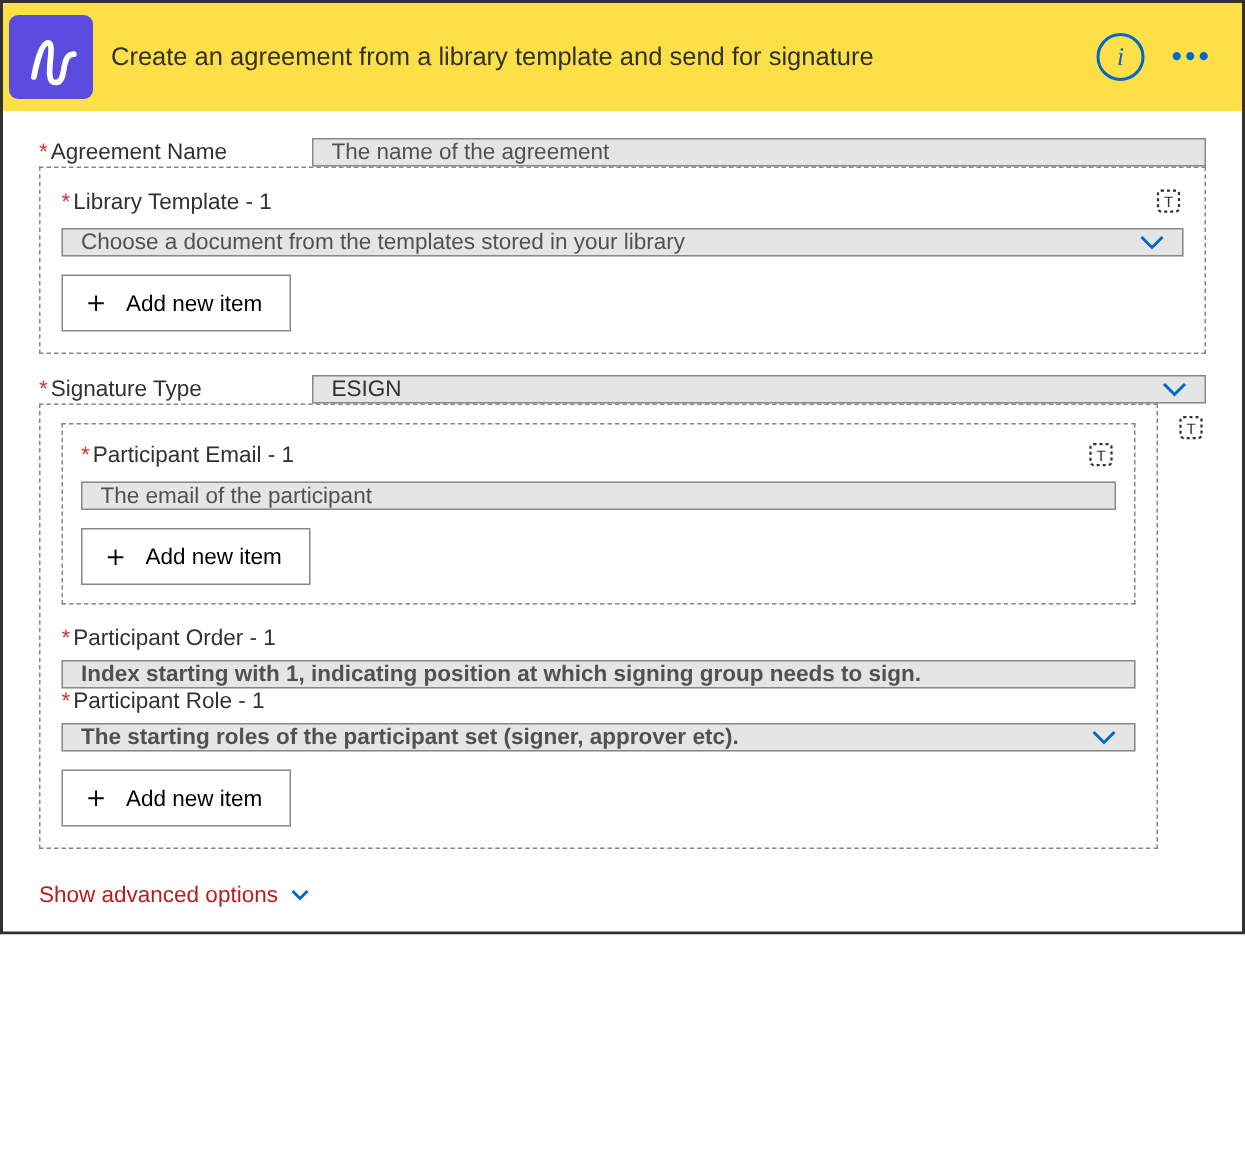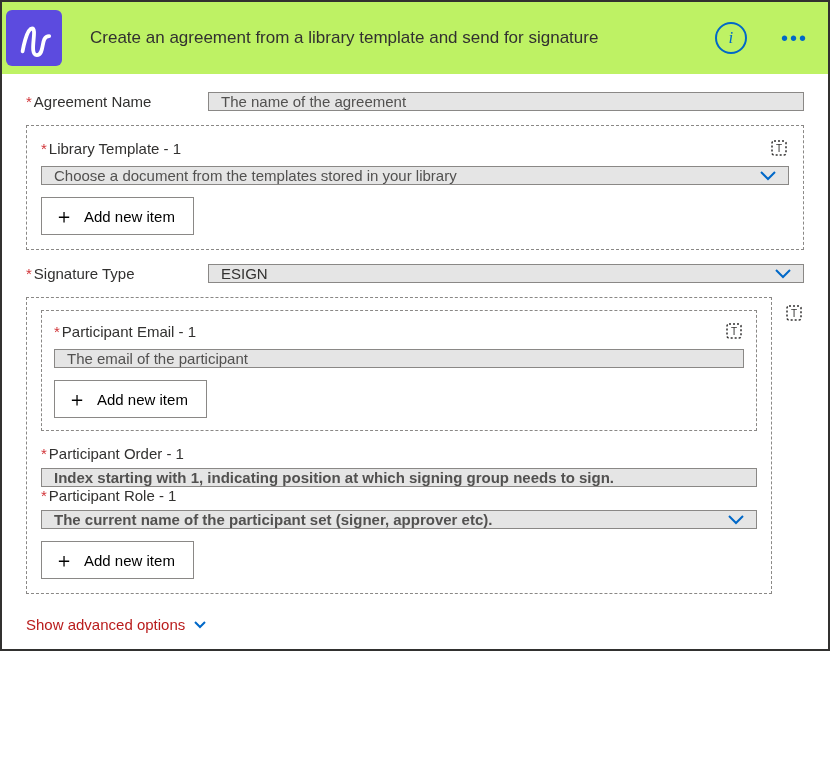--- a/index.html
+++ b/index.html
@@ -10,23 +10,23 @@
       font-size: 14px;
     }
     .card {
       width: 830px;
       border: 2px solid #323130;
       background: #fff;
     }
     .header {
       display: flex;
       align-items: center;
-      background: #bef264;
+      background: #fde047;
       padding: 8px 14px 8px 0;
-      gap: 28px;
+      gap: 12px;
     }
     .app-icon {
       width: 56px;
       height: 56px;
       background: #5c4bdf;
       border-radius: 6px;
       display: flex;
       align-items: center;
       justify-content: center;
       flex-shrink: 0;
@@ -58,21 +58,20 @@
       padding: 0 6px;
       cursor: pointer;
     }
     .body {
       padding: 18px 24px 14px 24px;
     }
     .row {
       display: flex;
       align-items: center;
       gap: 14px;
-      margin-bottom: 14px;
     }
     .label {
       width: 168px;
       flex-shrink: 0;
       font-size: 15px;
       color: #323130;
     }
     .req::before {
       content: "*";
       color: #d13438;
@@ -231,21 +230,21 @@
         </div>
 
         <div class="stack-field">
           <div class="group-label req">Participant Order - 1</div>
           <div class="input placeholder" style="margin-top:6px;">Index starting with 1, indicating position at which signing group needs to sign.</div>
         </div>
 
         <div class="stack-field" style="margin-bottom:0;">
           <div class="group-label req">Participant Role - 1</div>
           <div class="select-wrap" style="margin-top:6px; position:relative;">
-            <div class="input placeholder">The current name of the participant set (signer, approver etc).</div>
+            <div class="input placeholder">The starting roles of the participant set (signer, approver etc).</div>
             <div class="chev" style="position:absolute; right:12px; top:50%; transform:translateY(-50%);">
               <svg viewBox="0 0 18 12">
                   <path d="M2 2 L9 9 L16 2" stroke="#0068c8" stroke-width="2" fill="none"></path>
                 </svg>
             </div>
           </div>
         </div>
 
         <button class="add-btn">
           <span class="plus">＋</span>

